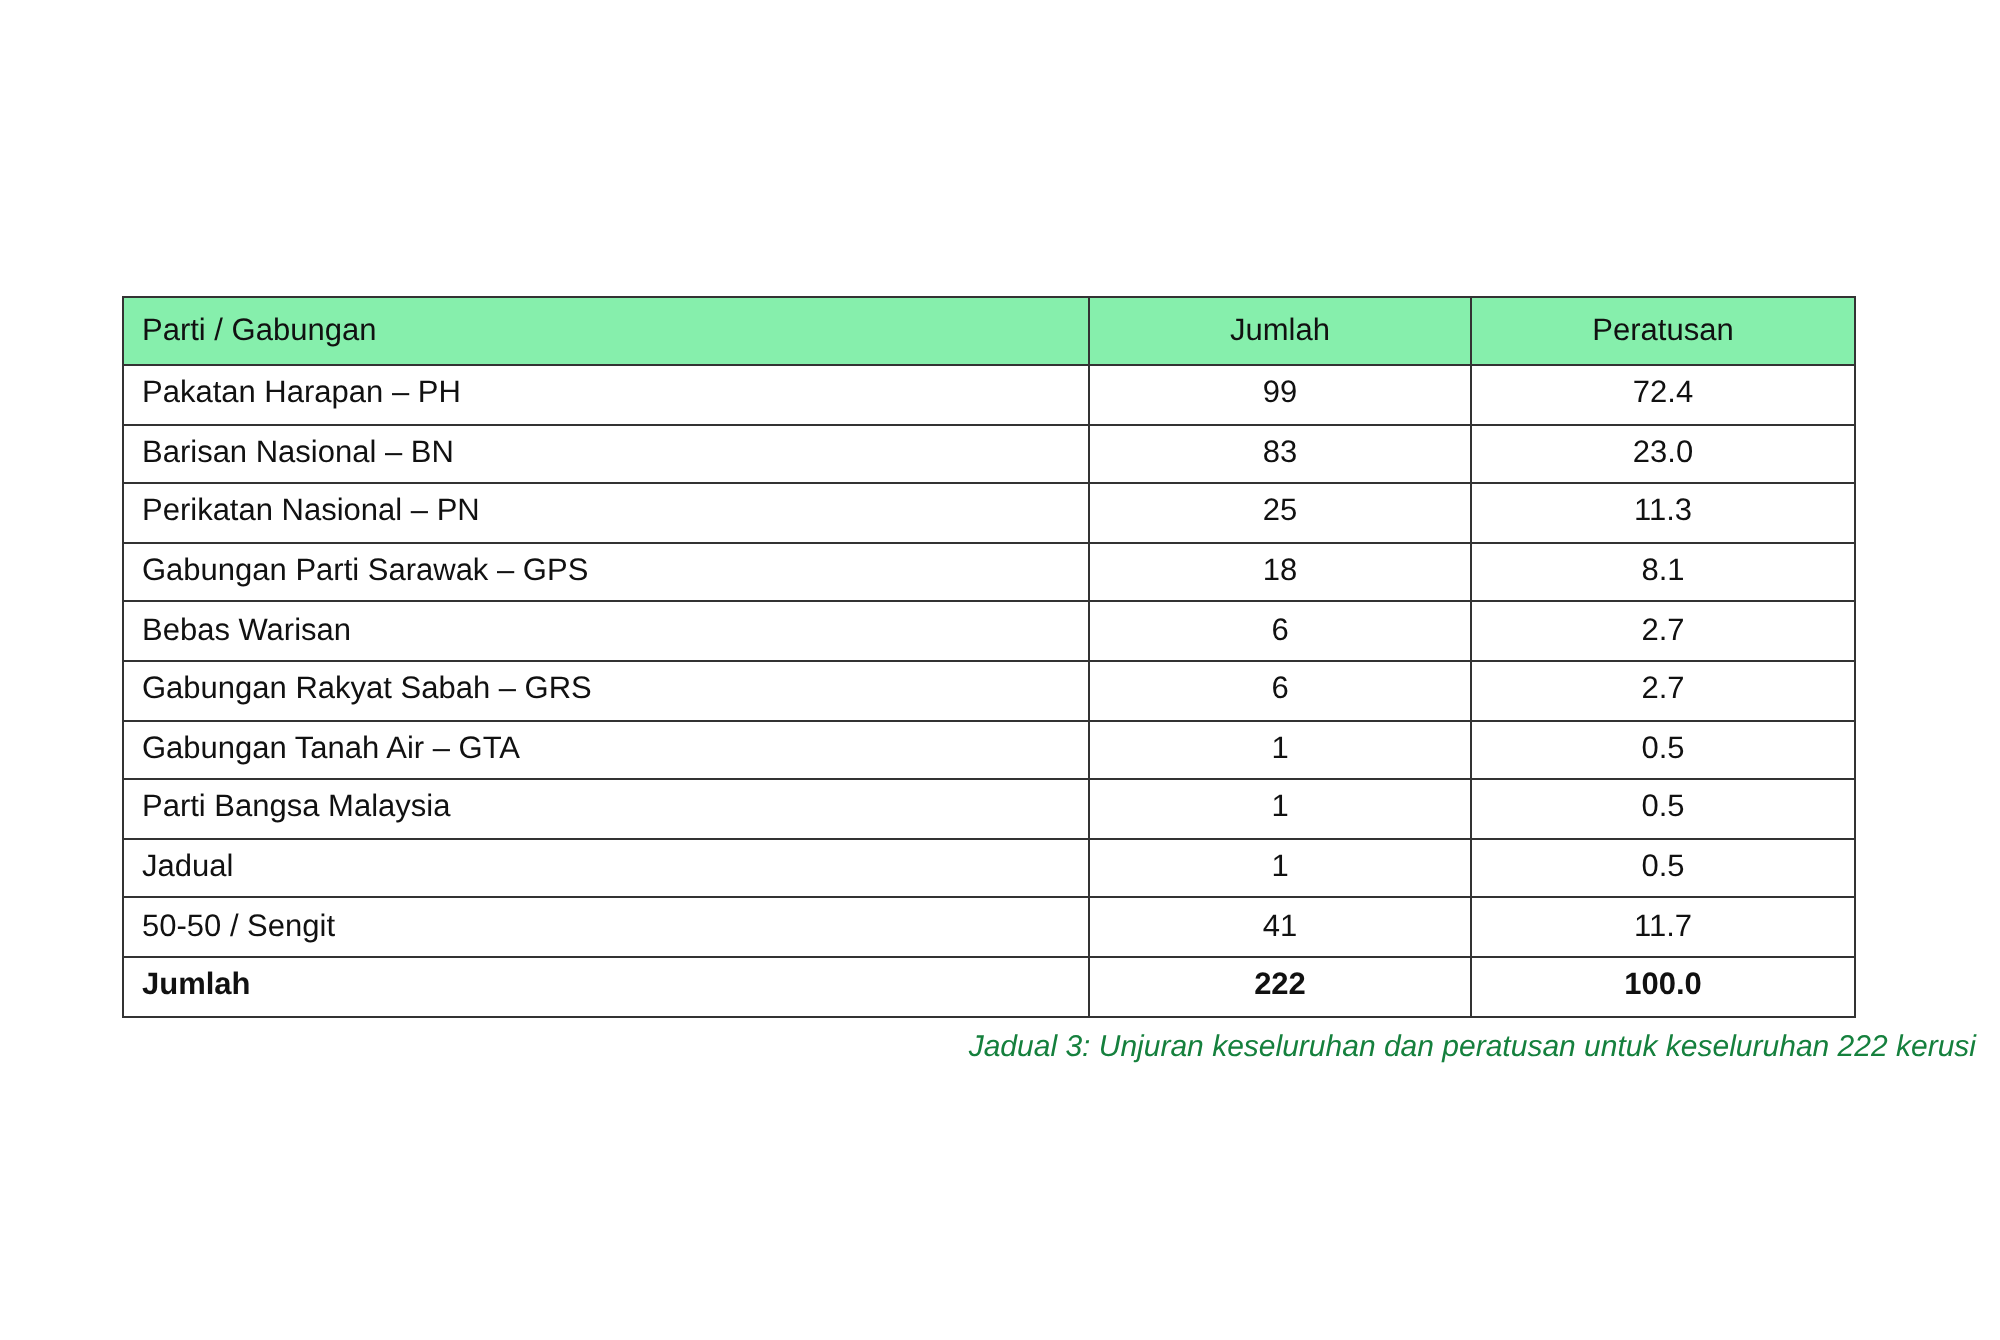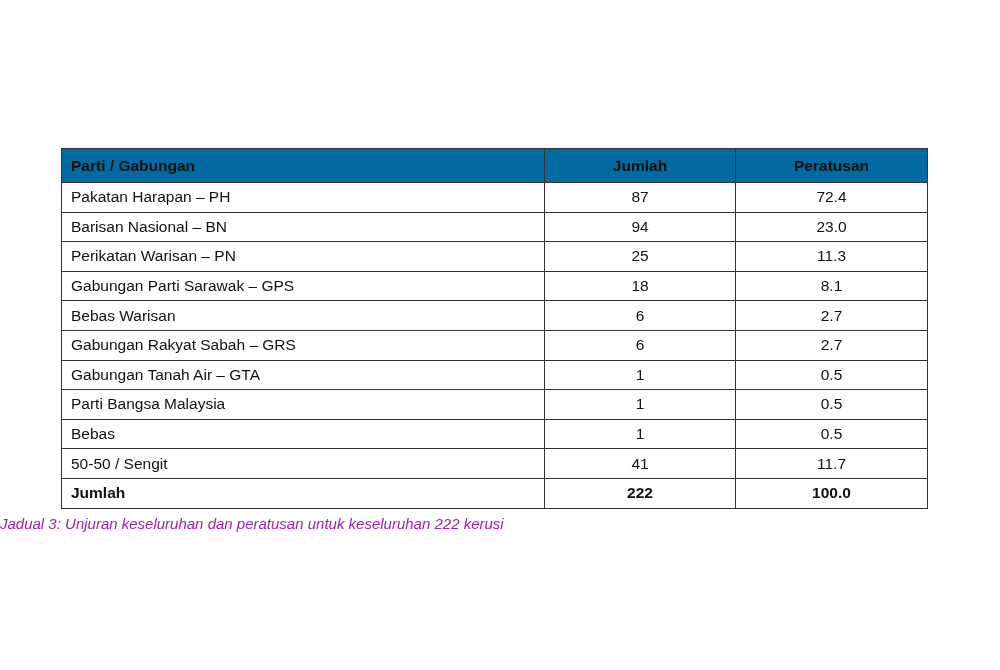--- a/index.html
+++ b/index.html
@@ -1,53 +1,53 @@
 <!DOCTYPE html>
 <html><head>
 <meta charset="utf-8">
 <style>
   html, body { margin:0; padding:0; background:#ffffff; }
   body { width:1000px; height:670px; position:relative; font-family:"Liberation Sans", sans-serif; color:#111; }
   .tbl { position:absolute; left:61px; top:148px; width:866px; border-collapse:collapse; table-layout:fixed; }
   .tbl td, .tbl th { border:1px solid #333; font-size:15.5px; height:28.6px; padding:0 9px; }
-  .tbl th { background:#0369a1; font-weight:bold; height:33px;margin-left:36px; }
+  .tbl th { background:#86efac; font-weight:normal; height:33px;margin-left:36px; }
   .tbl th.left, .tbl td.left { text-align:left; }
   .tbl th.c, .tbl td.c { text-align:center; }
   .tbl tr.total td { font-weight:bold; }
-  .caption { position:absolute; left:0; width:988px; top:515px; text-align:left; font-style:italic; font-size:15px; color:#a21caf; }
+  .caption { position:absolute; left:0; width:988px; top:515px; text-align:right; font-style:italic; font-size:15px; color:#15803d; }
 </style>
 </head>
 <body>
 
 <table class="tbl">
   <colgroup>
       <col style="width:483px">
       <col style="width:191px">
       <col style="width:192px">
     </colgroup>
   <thead>
     <tr>
       <th class="left">Parti / Gabungan</th>
       <th class="c">Jumlah</th>
       <th class="c">Peratusan</th>
     </tr>
   </thead>
   <tbody>
     <tr>
         <td class="left">Pakatan Harapan – PH</td>
-        <td class="c">87</td>
+        <td class="c">99</td>
         <td class="c">72.4</td>
       </tr>
     <tr>
         <td class="left">Barisan Nasional – BN</td>
-        <td class="c">94</td>
+        <td class="c">83</td>
         <td class="c">23.0</td>
       </tr>
     <tr>
-        <td class="left">Perikatan Warisan – PN</td>
+        <td class="left">Perikatan Nasional – PN</td>
         <td class="c">25</td>
         <td class="c">11.3</td>
       </tr>
     <tr>
         <td class="left">Gabungan Parti Sarawak – GPS</td>
         <td class="c">18</td>
         <td class="c">8.1</td>
       </tr>
     <tr>
         <td class="left">Bebas Warisan</td>
@@ -63,21 +63,21 @@
         <td class="left">Gabungan Tanah Air – GTA</td>
         <td class="c">1</td>
         <td class="c">0.5</td>
       </tr>
     <tr>
         <td class="left">Parti Bangsa Malaysia</td>
         <td class="c">1</td>
         <td class="c">0.5</td>
       </tr>
     <tr>
-        <td class="left">Bebas</td>
+        <td class="left">Jadual</td>
         <td class="c">1</td>
         <td class="c">0.5</td>
       </tr>
     <tr>
         <td class="left">50-50 / Sengit</td>
         <td class="c">41</td>
         <td class="c">11.7</td>
       </tr>
     <tr class="total">
         <td class="left">Jumlah</td>

